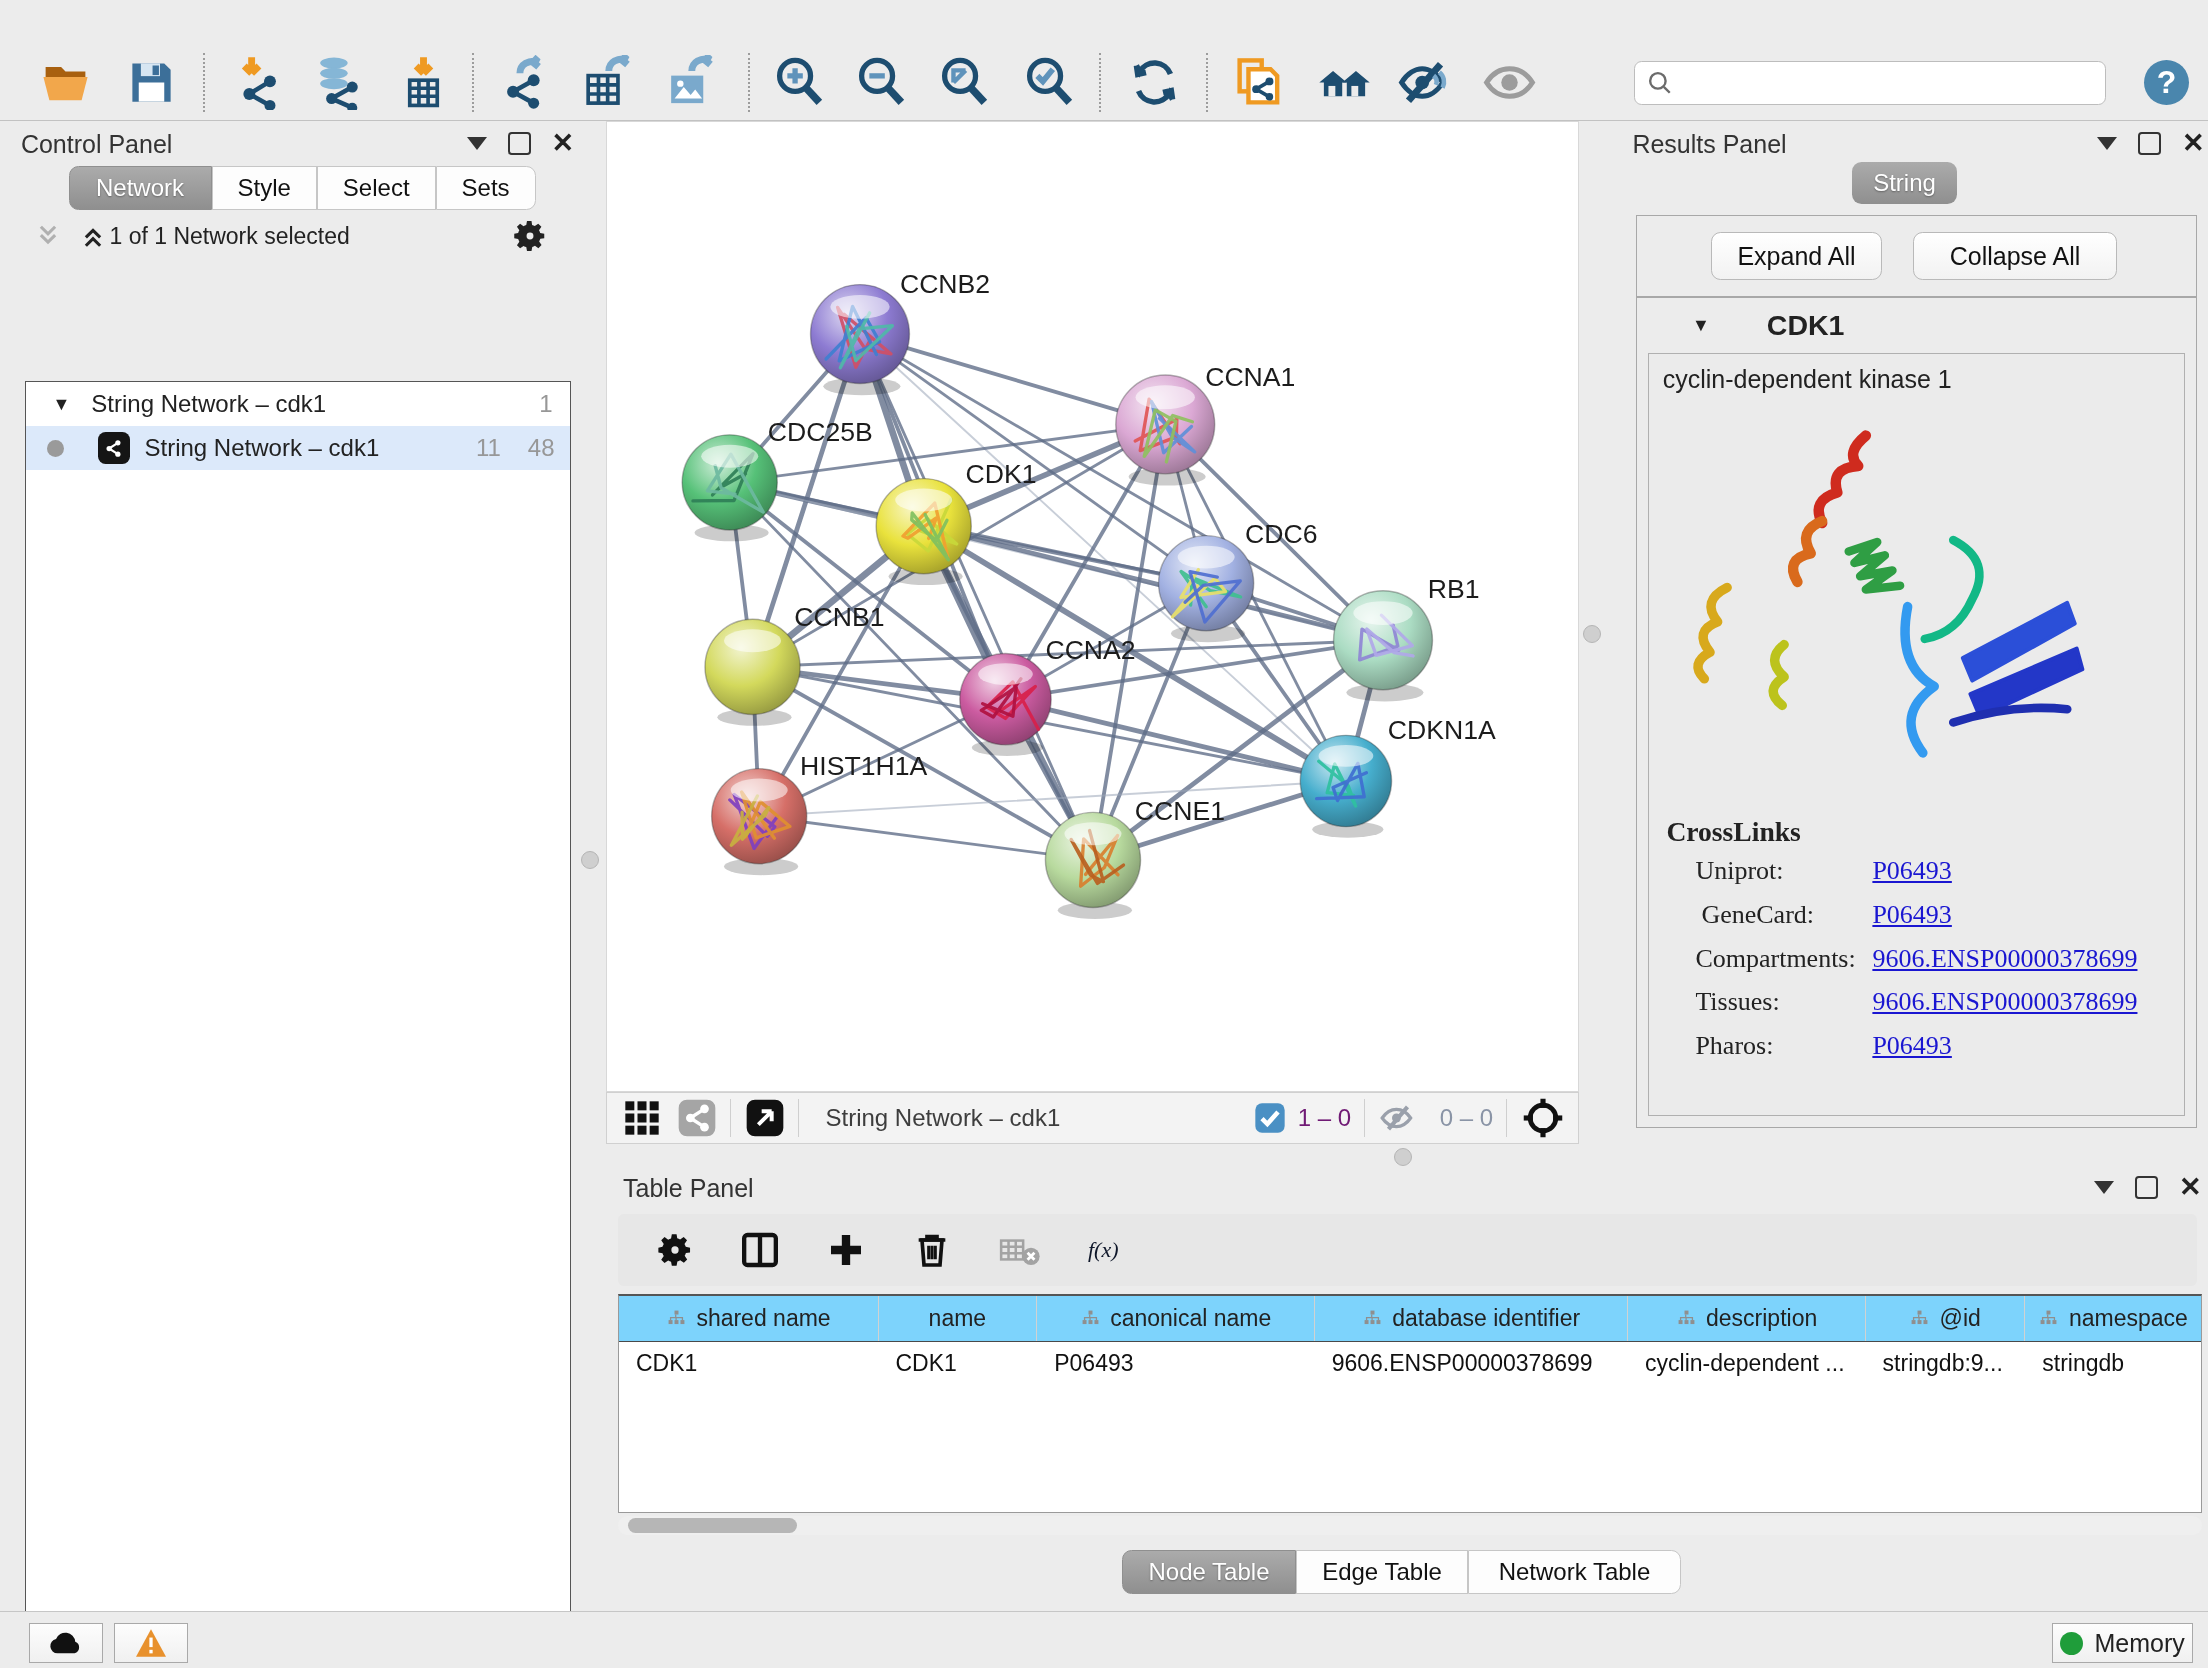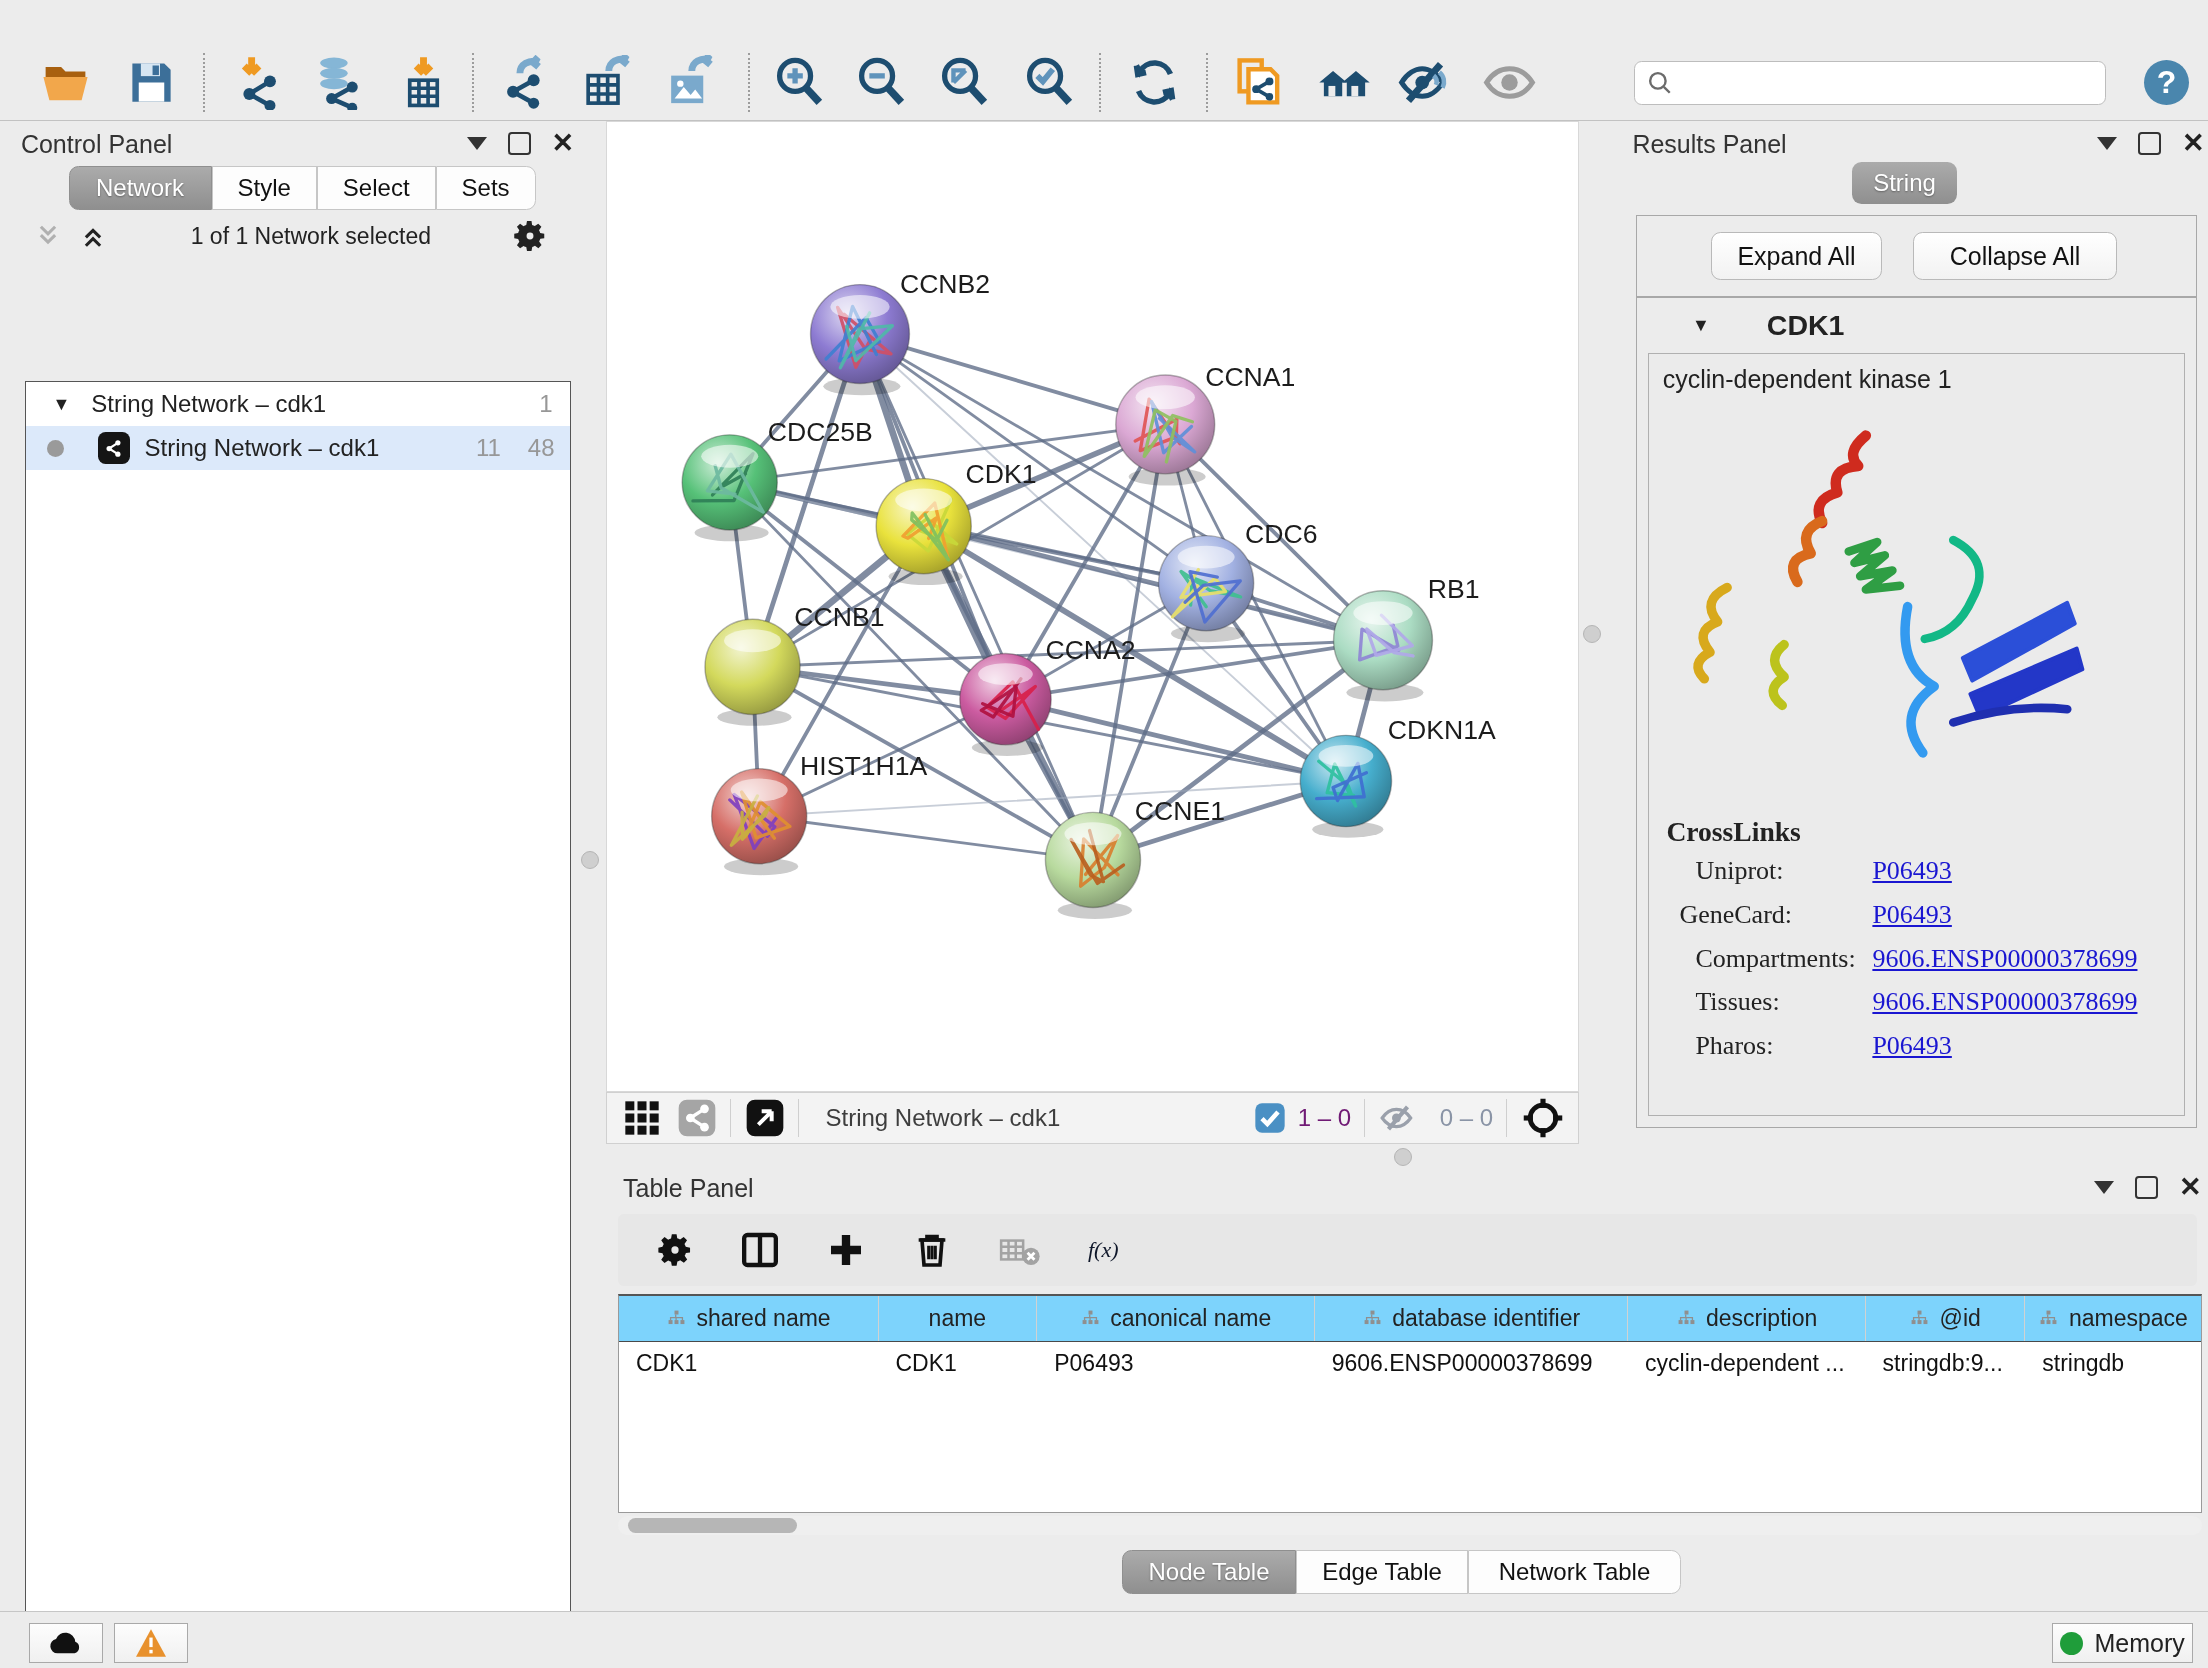--- a/index.html
+++ b/index.html
@@ -260,21 +260,21 @@
       <div class="tab">Select</div>
       <div class="tab">Sets</div>
     </div>
     <div class="abs" style="left:5.7px;top:91px;width:548px;height:42px;display:flex;align-items:center">
       <svg width="32" height="28.5" viewBox="0 0 24 24" style="margin-left:17px">
         <path d="M6 4l6 6 6-6M6 11l6 6 6-6" fill="none" stroke="#b0b0b0" stroke-width="2.6"></path>
         </svg>
       <svg width="32" height="28.5" viewBox="0 0 24 24" style="margin-left:13.3px">
         <path d="M6 20l6-6 6 6M6 13l6-6 6 6" fill="none" stroke="#222" stroke-width="2.6"></path>
         </svg>
-      <div style="flex:1;text-align:center;font-size:23px;color:#222">1 of 1 Network selected</div>
+      <div style="flex:1;text-align:left;font-size:23px;color:#222">1 of 1 Network selected</div>
       <svg width="36" height="36" viewBox="0 0 24 24" style="margin-right:15px">
         <path fill="#222" d="M12 7.4a4.6 4.6 0 100 9.2 4.6 4.6 0 000-9.2zm9.5 6.1v-3l-2.7-.5a7 7 0 00-.8-1.8l1.6-2.3-2.1-2.1-2.3 1.6a7 7 0 00-1.8-.8L13 2h-3l-.5 2.7a7 7 0 00-1.8.8L5.4 3.8 3.3 5.9l1.6 2.3a7 7 0 00-.8 1.8l-2.6.5v3l2.6.5c.2.6.5 1.2.8 1.8l-1.6 2.3 2.1 2.1 2.3-1.6c.6.3 1.2.6 1.8.8L10 22h3l.5-2.7c.6-.2 1.2-.5 1.8-.8l2.3 1.6 2.1-2.1-1.6-2.3c.3-.6.6-1.2.8-1.8z"></path>
         <circle cx="12" cy="12" r="2.3" fill="#ececec"></circle>
         </svg>
     </div>
     <div class="treebox">
       <div class="treerow">
         <span style="margin-left:27px;font-size:18px;color:#222">▼</span>
         <span style="margin-left:21px">String Network – cdk1</span>
         <span class="cnt" style="margin-left:auto;margin-right:17px">1</span>
@@ -566,21 +566,21 @@
             <path d="M252 208q-12 62 28 84 q-42 30-12 70" stroke="#339af0" stroke-width="10"></path>
             <path d="M310 262l110-58 8 22-108 60z" stroke="#2b4fd8" stroke-width="4" fill="#2b4fd8"></path>
             <path d="M318 300l112-48 6 22-108 50z" stroke="#2337c8" stroke-width="4" fill="#2337c8"></path>
             <path d="M300 330q60-20 120-14" stroke="#1f2fb0" stroke-width="9"></path>
           </g>
         </svg>
         <div class="abs serif" style="left:17px;top:462px;font-size:27.6px;font-weight:bold">CrossLinks</div>
         <div class="serif">
           <div class="xrow" style="left:46px;top:502px">Uniprot:</div>
           <a class="xrow xlink" style="left:223px;top:502px">P06493</a>
-          <div class="xrow" style="left:30px;top:546px">GeneCard:</div>
+          <div class="xrow" style="left:52px;top:546px">GeneCard:</div>
           <a class="xrow xlink" style="left:223px;top:546px">P06493</a>
           <div class="xrow" style="left:46px;top:590px">Compartments:</div>
           <a class="xrow xlink" style="left:223px;top:590px">9606.ENSP00000378699</a>
           <div class="xrow" style="left:46px;top:633px">Tissues:</div>
           <a class="xrow xlink" style="left:223px;top:633px">9606.ENSP00000378699</a>
           <div class="xrow" style="left:46px;top:677px">Pharos:</div>
           <a class="xrow xlink" style="left:223px;top:677px">P06493</a>
         </div>
       </div>
     </div>

